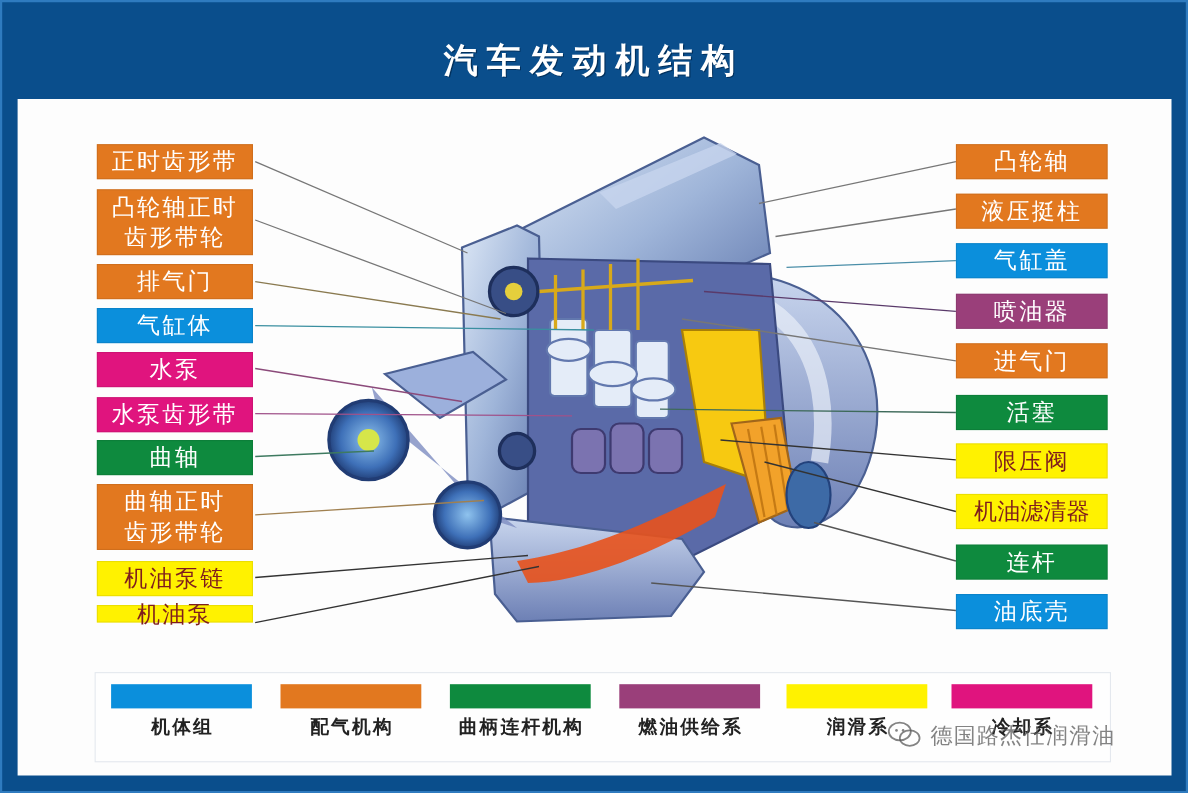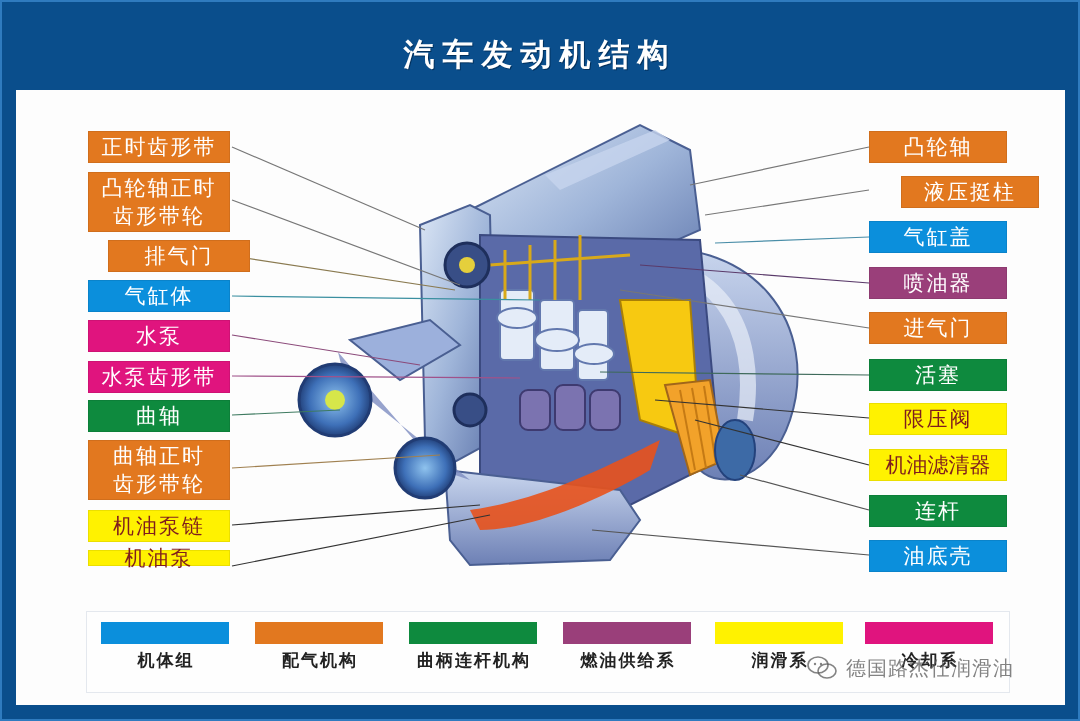--- a/index.html
+++ b/index.html
@@ -150,33 +150,33 @@
     <path d="M869 418 L 655 400" stroke="#333"></path>
     <path d="M869 465 L 695 420" stroke="#333"></path>
     <path d="M869 510 L 740 475" stroke="#555"></path>
     <path d="M869 555 L 592 530" stroke="#555"></path>
   </g>
 </svg>
 
 <div>
   <div class="label" style="left:88px;top:131px;height:32px;background:#e2781f;">正时齿形带</div>
   <div class="label" style="left:88px;top:172px;height:60px;background:#e2781f;padding:0 10px;">凸轮轴正时齿形带轮</div>
-  <div class="label" style="left:88px;top:240px;height:32px;background:#e2781f;margin-left:20px;">排气门</div>
+  <div class="label" style="left:88px;top:240px;height:32px;background:#e2781f;">排气门</div>
   <div class="label" style="left:88px;top:280px;height:32px;background:#0b8fdc;">气缸体</div>
   <div class="label" style="left:88px;top:320px;height:32px;background:#e0147e;">水泵</div>
   <div class="label" style="left:88px;top:361px;height:32px;background:#e0147e;">水泵齿形带</div>
   <div class="label" style="left:88px;top:400px;height:32px;background:#0e8a3e;">曲轴</div>
   <div class="label" style="left:88px;top:440px;height:60px;background:#e2781f;padding:0 14px;">曲轴正时齿形带轮</div>
   <div class="label dark" style="left:88px;top:510px;height:32px;background:#fff200;">机油泵链</div>
   <div class="label dark" style="left:88px;top:550px;height:16px;background:#fff200;">机油泵</div>
 </div>
 
 <div>
   <div class="label" style="left:869px;top:131px;height:32px;width:138px;background:#e2781f;">凸轮轴</div>
-  <div class="label" style="left:869px;top:176px;height:32px;width:138px;background:#e2781f;margin-left:32px;">液压挺柱</div>
+  <div class="label" style="left:869px;top:176px;height:32px;width:138px;background:#e2781f;">液压挺柱</div>
   <div class="label" style="left:869px;top:221px;height:32px;width:138px;background:#0b8fdc;">气缸盖</div>
   <div class="label" style="left:869px;top:267px;height:32px;width:138px;background:#9a3f7a;">喷油器</div>
   <div class="label" style="left:869px;top:312px;height:32px;width:138px;background:#e2781f;">进气门</div>
   <div class="label" style="left:869px;top:359px;height:32px;width:138px;background:#0e8a3e;">活塞</div>
   <div class="label dark" style="left:869px;top:403px;height:32px;width:138px;background:#fff200;">限压阀</div>
   <div class="label dark" style="left:869px;top:449px;height:32px;width:138px;background:#fff200;letter-spacing:0;">机油滤清器</div>
   <div class="label" style="left:869px;top:495px;height:32px;width:138px;background:#0e8a3e;">连杆</div>
   <div class="label" style="left:869px;top:540px;height:32px;width:138px;background:#0b8fdc;">油底壳</div>
 </div>
 

